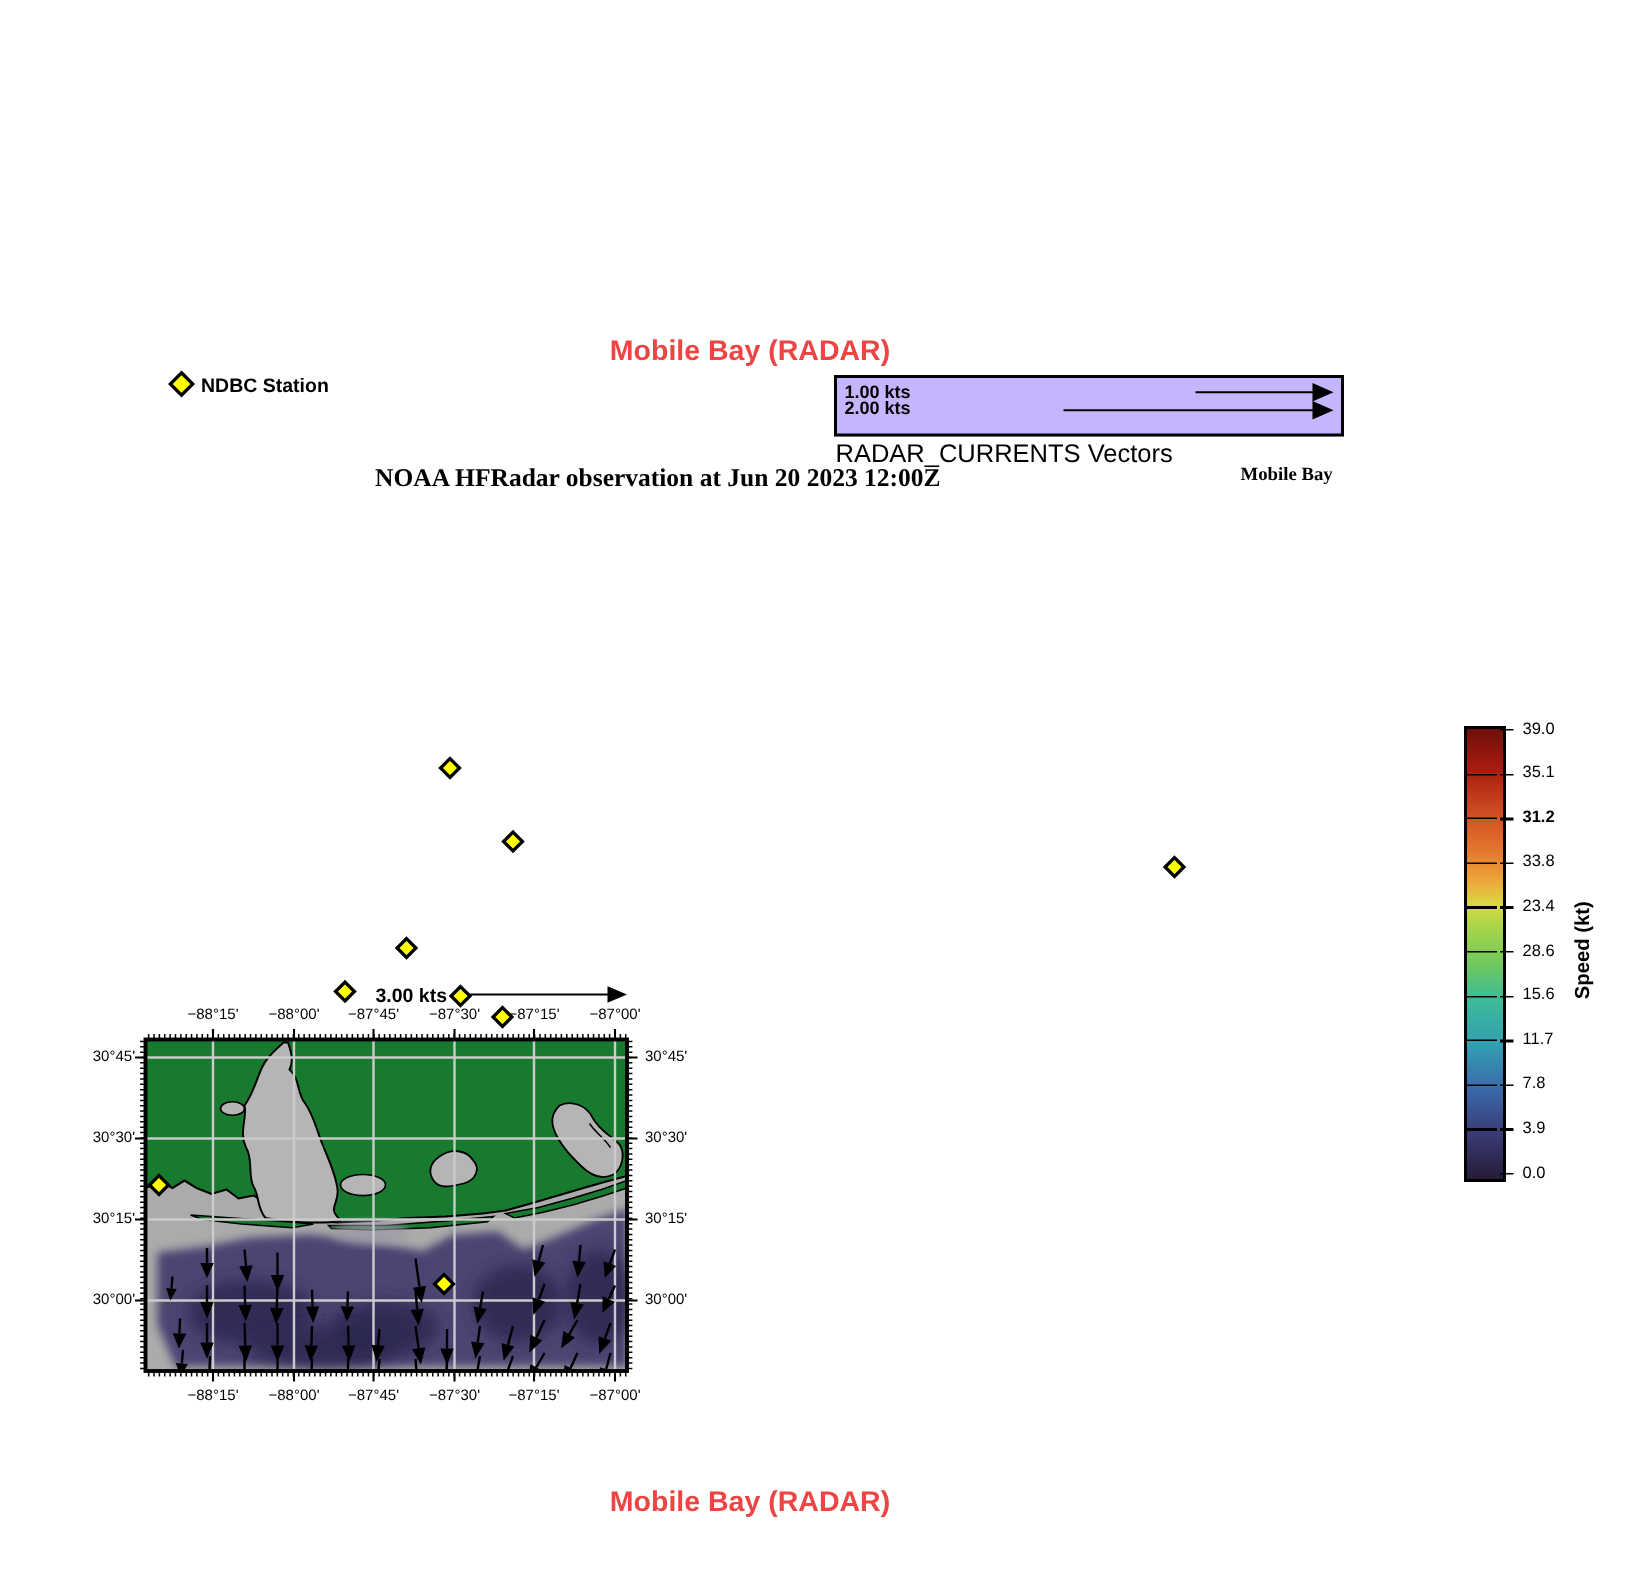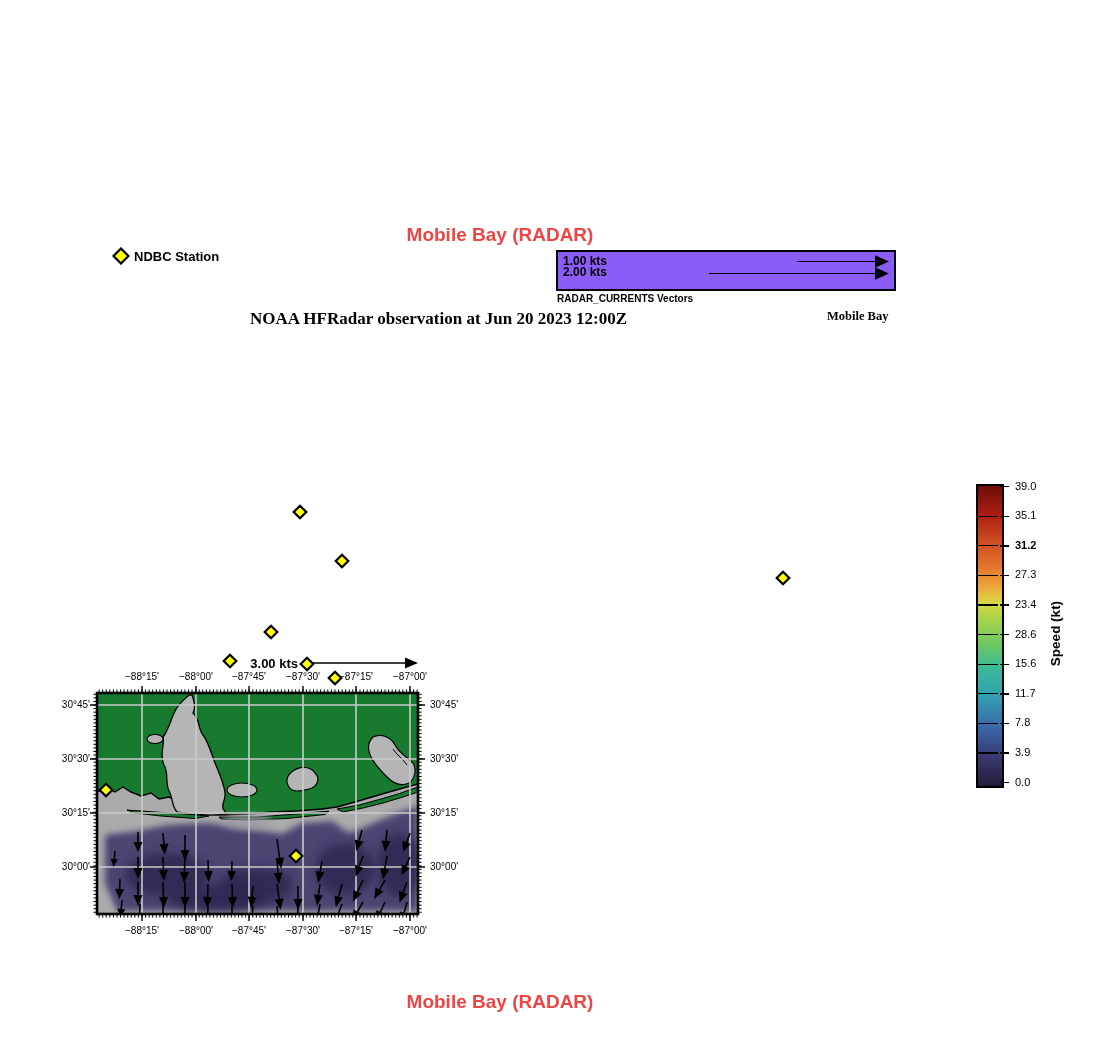--- a/index.html
+++ b/index.html
@@ -1,23 +1,23 @@
 <!DOCTYPE html>
 <html><head>
 <meta charset="utf-8">
 <style>
   html,body{margin:0;padding:0;background:#fff;}
   .page{position:relative;width:1100px;height:1050px;background:#ffffff;
         font-family:"Liberation Sans",sans-serif;overflow:hidden;}
   .abs{position:absolute;}
   .fig-title{font-weight:bold;font-size:19px;color:#ef4444;text-align:center;width:400px;}
   .ndbc{display:flex;align-items:center;gap:4px;font-weight:bold;font-size:13px;color:#000;}
-  .vbox{border:2px solid #000;background:#8b5cf6;}
+  .vbox{border:2px solid #000;background:#c4b5fd;}
   .vlabel{font-weight:bold;font-size:12px;line-height:12px;color:#000;}
-  .vtitle{font-weight:bold;font-size:10px;color:#000;}
+  .vtitle{font-weight:normal;font-size:17px;color:#000;}
   .serif-sub{font-family:"Liberation Serif",serif;font-weight:bold;font-size:17px;color:#000;
              width:500px;}
   .serif-small{font-family:"Liberation Serif",serif;font-weight:bold;font-size:12.5px;color:#000;}
   .scale3{font-weight:bold;font-size:13px;color:#000;text-align:right;width:60px;}
   .tick-label{position:absolute;font-size:10px;color:#000;white-space:nowrap;}
   .cb-frame{border:2px solid #000;}
   .cb-line{position:absolute;background:#000;}
   .cb-label{position:absolute;font-size:11px;color:#000;}
   .cb-axis{font-weight:bold;font-size:13.5px;color:#000;text-align:center;width:140px;
            transform:rotate(-90deg);}
@@ -299,21 +299,21 @@
       <div class="cb-line" style="left:1000px;top:486px;width:9px;height:1.4px;"></div>
       <div class="cb-label" style="left:1015px;top:479.5px;">39.0</div>
       <div class="cb-line" style="left:978px;top:515.6px;width:20px;height:1.2px;"></div>
       <div class="cb-line" style="left:1000px;top:515.6px;width:9px;height:1.4px;"></div>
       <div class="cb-label" style="left:1015px;top:509.1px;">35.1</div>
       <div class="cb-line" style="left:978px;top:545.2px;width:20px;height:1.2px;"></div>
       <div class="cb-line" style="left:1000px;top:545.2px;width:9px;height:1.4px;"></div>
       <div class="cb-label" style="left:1015px;top:538.7px;font-weight:bold;">31.2</div>
       <div class="cb-line" style="left:978px;top:574.8px;width:20px;height:1.2px;"></div>
       <div class="cb-line" style="left:1000px;top:574.8px;width:9px;height:1.4px;"></div>
-      <div class="cb-label" style="left:1015px;top:568.3px;">27.3</div>
+      <div class="cb-label" style="left:1015px;top:568.3px;">33.8</div>
       <div class="cb-line" style="left:978px;top:604.4px;width:20px;height:1.2px;"></div>
       <div class="cb-line" style="left:1000px;top:604.4px;width:9px;height:1.4px;"></div>
       <div class="cb-label" style="left:1015px;top:597.9px;">23.4</div>
       <div class="cb-line" style="left:978px;top:634px;width:20px;height:1.2px;"></div>
       <div class="cb-line" style="left:1000px;top:634px;width:9px;height:1.4px;"></div>
       <div class="cb-label" style="left:1015px;top:627.5px;">28.6</div>
       <div class="cb-line" style="left:978px;top:663.6px;width:20px;height:1.2px;"></div>
       <div class="cb-line" style="left:1000px;top:663.6px;width:9px;height:1.4px;"></div>
       <div class="cb-label" style="left:1015px;top:657.1px;">15.6</div>
       <div class="cb-line" style="left:978px;top:693.2px;width:20px;height:1.2px;"></div>

